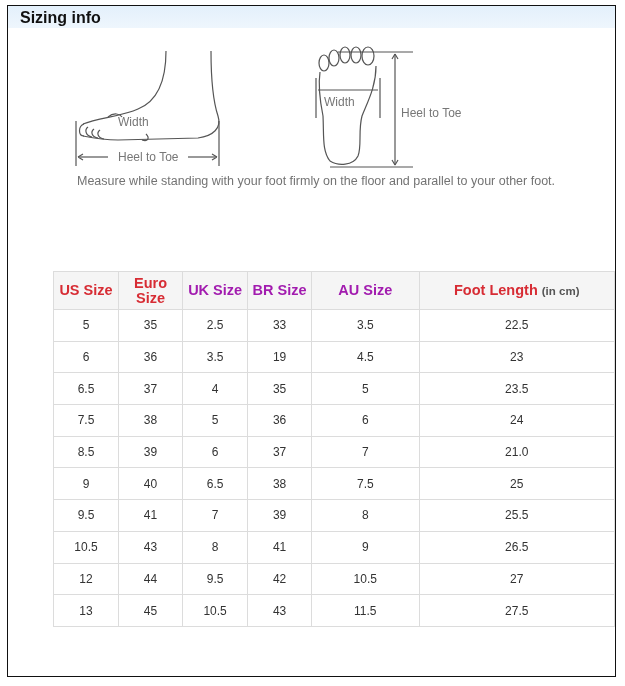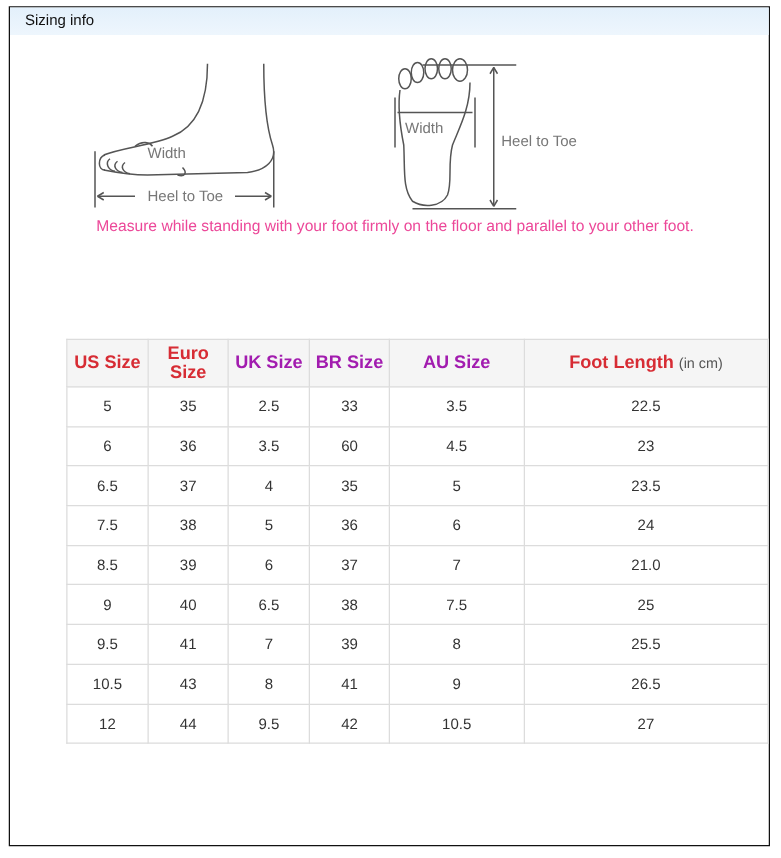--- a/index.html
+++ b/index.html
@@ -2,36 +2,36 @@
 <html><head>
   <meta charset="utf-8">
   <style>
     html, body { margin: 0; padding: 0; background: #ffffff; }
     body { width: 625px; height: 686px; position: relative; overflow: hidden;
            font-family: "Liberation Sans", sans-serif; }
     .frame { position: absolute; left: 7px; top: 5px; width: 609px; height: 672px;
              border: 1px solid #111; background: #fff; box-sizing: border-box; }
     .header-bar { position: absolute; left: 0; top: 0; right: 0; height: 22px;
                   background: linear-gradient(#e3f0fb, #eef6fd); }
-    .header-title { position: absolute; left: 12px; top: 3px; font-size: 12px;
-                    font-weight: normal; color: #111; }
+    .header-title { position: absolute; left: 12px; top: 3px; font-size: 16px;
+                    font-weight: bold; color: #111; }
     .illus { position: absolute; left: 0; top: 0; }
     .illus text { font-family: "Liberation Sans", sans-serif; }
-    .caption { position: absolute; left: 69px; top: 168px; font-size: 12.5px; color: #ec4899;
+    .caption { position: absolute; left: 69px; top: 168px; font-size: 12.5px; color: #737373;
                white-space: nowrap; }
     table.size-table { position: absolute; left: 14px; top: 265px;
                        border-collapse: collapse; font-size: 12px; color: #333; margin-left: 31px; }
     table.size-table th, table.size-table td { border: 1px solid #dcdcdc; text-align: center;
                        padding: 0; }
     table.size-table th { background: #f5f5f5; height: 37px; font-size: 14.5px;
                           font-weight: bold; line-height: 15px; }
     table.size-table td { height: 30.7px; }
     .red { color: #d72c34; }
     .orange { color: #a21caf; }
-    .unit { font-weight: normal; font-size: 11.5px; color: #555; margin-left: 4px; }
+    .unit { font-weight: bold; font-size: 11.5px; color: #555; margin-left: 4px; }
   </style>
 </head>
 <body>
 
 <div class="frame">
   <div class="header-bar">
     <span class="header-title">Sizing info</span>
   </div>
 
   <svg class="illus" width="609" height="200">
@@ -101,21 +101,21 @@
           <td>35</td>
           <td>2.5</td>
           <td>33</td>
           <td>3.5</td>
           <td>22.5</td>
         </tr>
         <tr>
           <td>6</td>
           <td>36</td>
           <td>3.5</td>
-          <td>60</td>
+          <td>19</td>
           <td>4.5</td>
           <td>23</td>
         </tr>
         <tr>
           <td>6.5</td>
           <td>37</td>
           <td>4</td>
           <td>35</td>
           <td>5</td>
           <td>23.5</td>
@@ -161,15 +161,23 @@
           <td>26.5</td>
         </tr>
         <tr>
           <td>12</td>
           <td>44</td>
           <td>9.5</td>
           <td>42</td>
           <td>10.5</td>
           <td>27</td>
         </tr>
+        <tr>
+          <td>13</td>
+          <td>45</td>
+          <td>10.5</td>
+          <td>43</td>
+          <td>11.5</td>
+          <td>27.5</td>
+        </tr>
       </tbody>
   </table>
 </div>
 
 </body></html>

